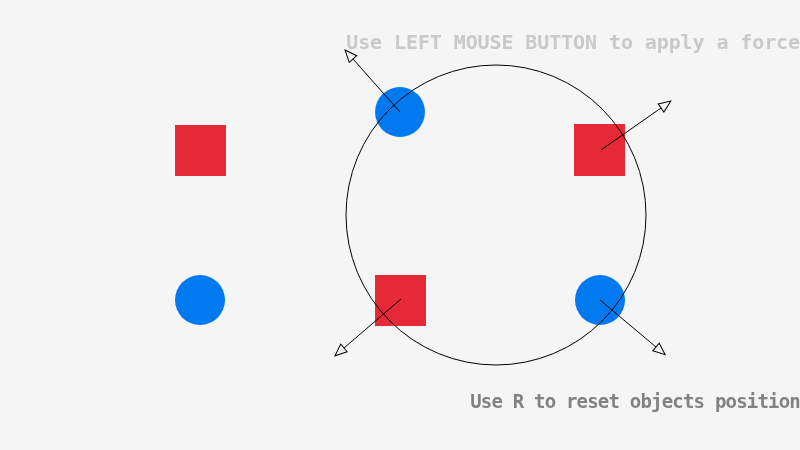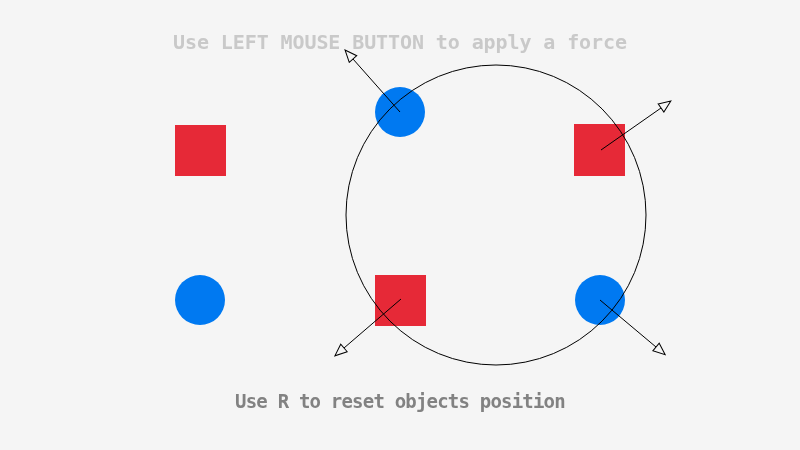--- a/index.html
+++ b/index.html
@@ -15,21 +15,21 @@
   }
   .scene-svg {
     position: absolute;
     left: 0;
     top: 0;
   }
   .hint {
     position: absolute;
     left: 0;
     width: 800px;
-    text-align: center;
+    text-align: right;
     font-weight: bold;
     white-space: pre;
     pointer-events: none;
   }
   .hint-top {
     top: 32px;
     font-size: 20px;
     line-height: 21px;
     letter-spacing: -0.1px;
   }

